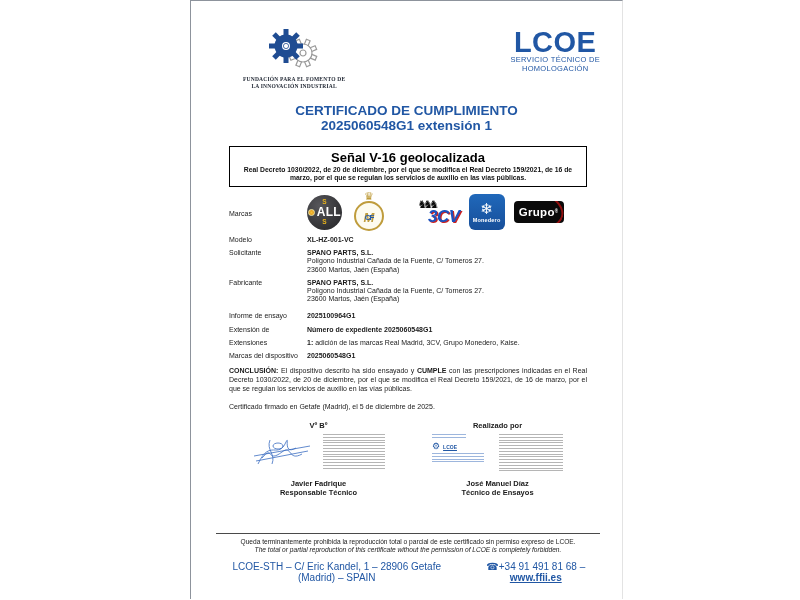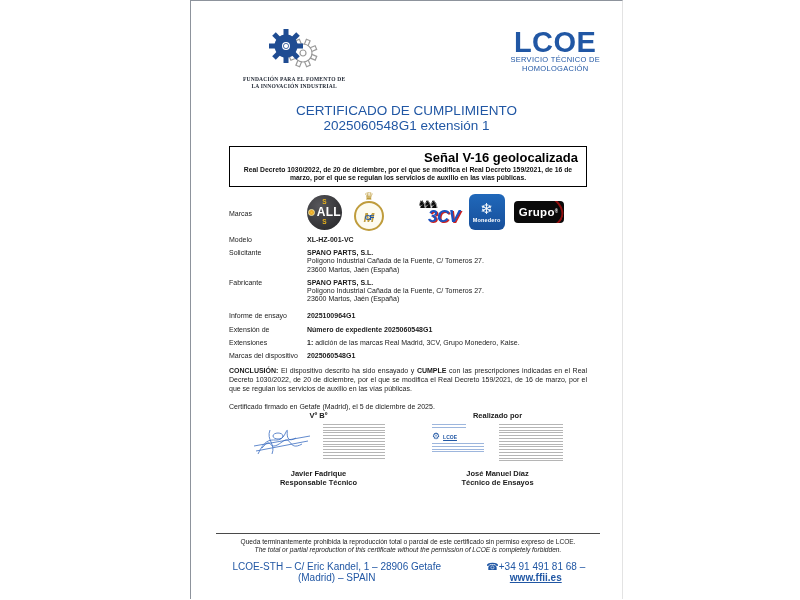--- a/index.html
+++ b/index.html
@@ -12,26 +12,26 @@
   
   .header{display:flex;justify-content:space-between;align-items:flex-start;padding:26px 22px 0 52px;}
   .ffii{display:flex;flex-direction:column;align-items:center;}
   .ffii-caption{font-family:"Liberation Serif",serif;font-weight:700;font-size:5.5px;line-height:6.5px;
                 text-align:center;color:#1d2430;letter-spacing:.2px;margin-top:1px;}
   .lcoe{display:flex;flex-direction:column;align-items:center;margin-top:2px;}
   .lcoe-big{font-size:29px;font-weight:700;line-height:26px;letter-spacing:.5px;color:#2157A4;}
   .lcoe-sub{font-size:7.5px;font-weight:400;line-height:9px;color:#2157A4;letter-spacing:.3px;text-align:center;}
 
   
-  .title{ text-align:center;margin-top:14px;font-weight:400;font-size:13.5px;line-height:15px;color:#2157A4;}
+  .title{ text-align:center;margin-top:14px;font-weight:700;font-size:13.5px;line-height:15px;color:#2157A4;}
 
   
   .content{padding:0 35px 0 38px;}
   .vbox{border:1.6px solid #000;margin-top:13px;padding:3px 8px 4px 8px;text-align:center;}
-  .vbox-title{font-weight:700;font-size:13px;line-height:15px;color:#000;text-align:right;}
+  .vbox-title{font-weight:700;font-size:13px;line-height:15px;color:#000;}
   .vbox-body{font-weight:700;font-size:6.8px;line-height:8px;color:#111;margin-top:1px;}
 
   
   .rows{margin-top:10px;}
   .row{display:flex;align-items:flex-start;margin-bottom:5px;font-size:7px;line-height:8.2px;}
   .row-label{width:78px;flex:none;color:#222;}
   .row-value{flex:1;}
   .b{font-weight:700;}
 
   
@@ -64,21 +64,21 @@
                 border-left-color:transparent;border-bottom-color:transparent;top:-8px;left:2px;
                 transform:rotate(18deg);opacity:.85;}
   .kaise-text{position:relative;color:#fff;font-weight:700;font-size:11.5px;letter-spacing:.3px;}
   .kaise-r{font-size:4.5px;vertical-align:top;}
 
   
   .conclusion{margin-top:6px;font-size:7px;line-height:9px;text-align:justify;}
   .signed-line{margin-top:9px;font-size:7px;line-height:9px;}
 
   
-  .sig-area{display:flex;}
+  .sig-area{display:flex;margin-top:10px;}
   .sig-col{flex:1;display:flex;flex-direction:column;align-items:center;}
   .sig-header{font-weight:700;font-size:7.5px;}
   .sig-visual{display:flex;align-items:flex-start;gap:5px;margin-top:4px;height:42px;}
   .microtext{background:repeating-linear-gradient(to bottom,#b5b5b5 0,#b5b5b5 1px,transparent 1px,transparent 2.8px);}
   .microtext.blue-lines{background:repeating-linear-gradient(to bottom,#9db6dd 0,#9db6dd 1px,transparent 1px,transparent 2.8px);}
   .stamp{width:62px;display:flex;flex-direction:column;gap:2px;}
   .stamp-row{display:flex;align-items:center;gap:3px;}
   .stamp-gear{color:#2157A4;font-size:9px;line-height:9px;}
   .stamp-lcoe{color:#2157A4;font-weight:700;font-size:5px;text-decoration:underline;}
   .sig-name{font-weight:700;font-size:7.5px;line-height:9px;text-align:center;margin-top:3px;}

